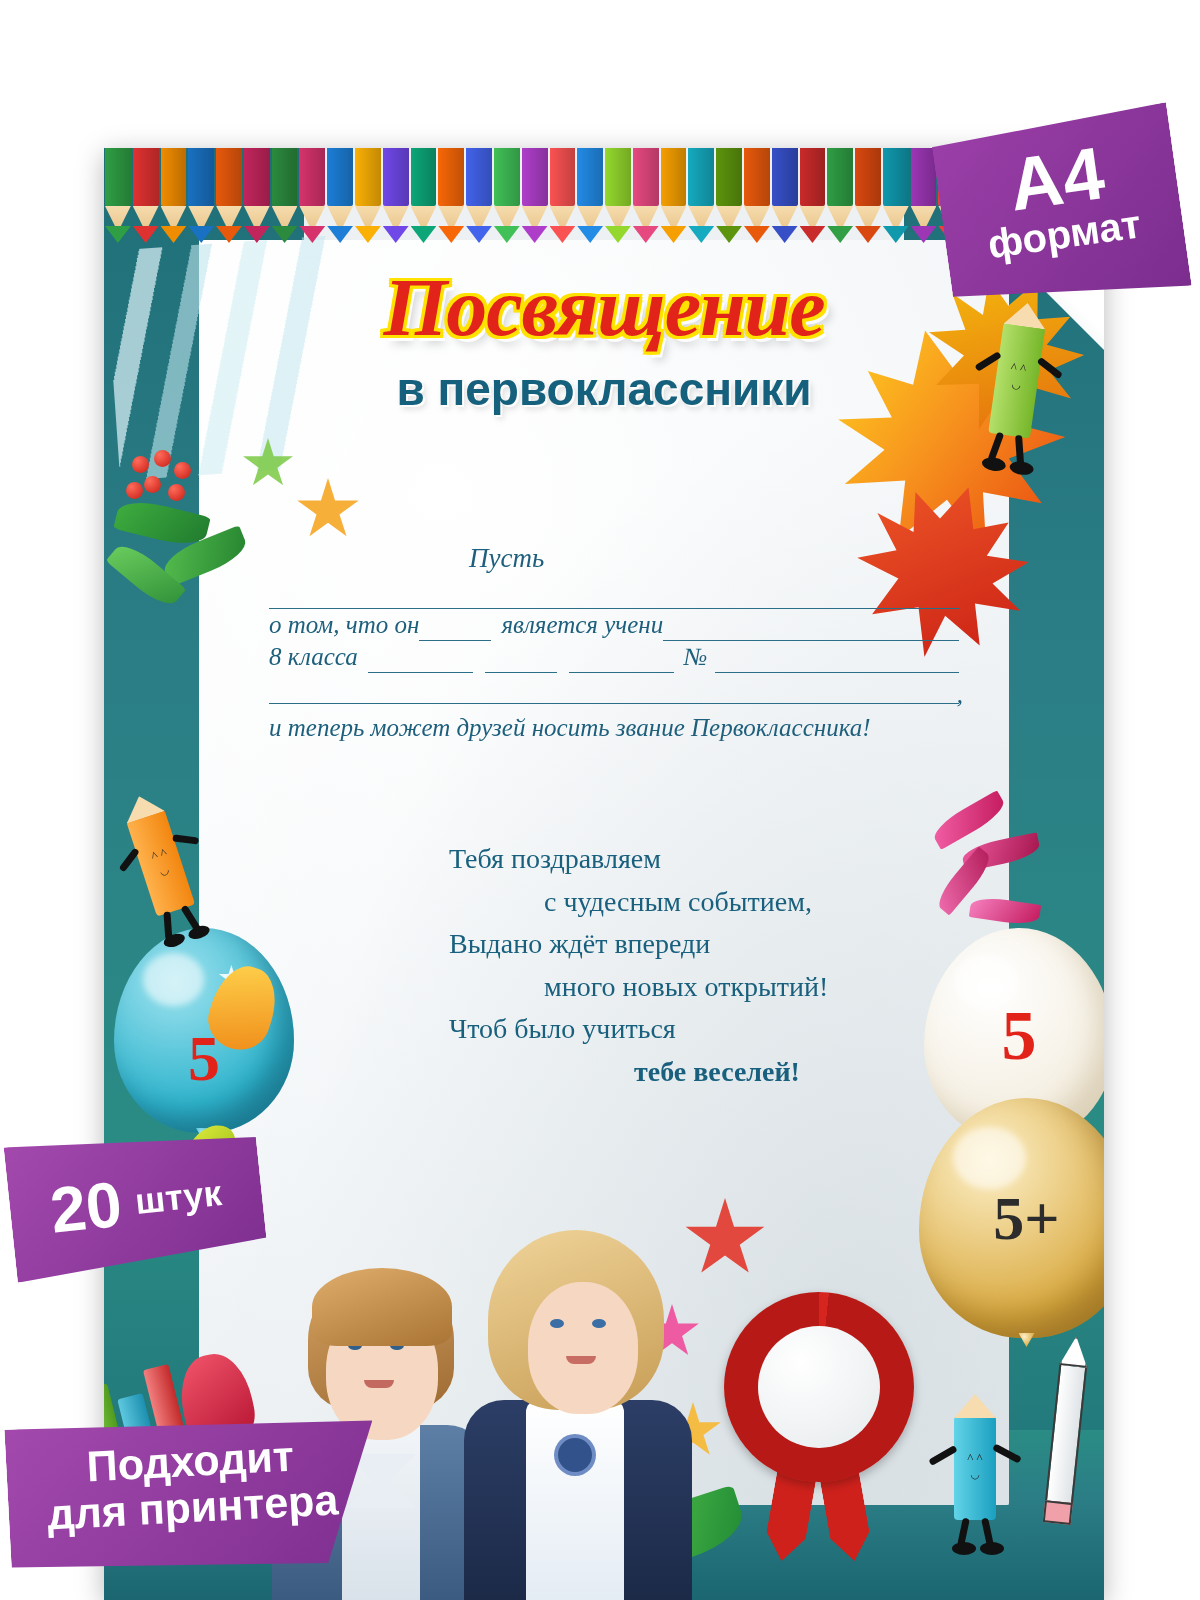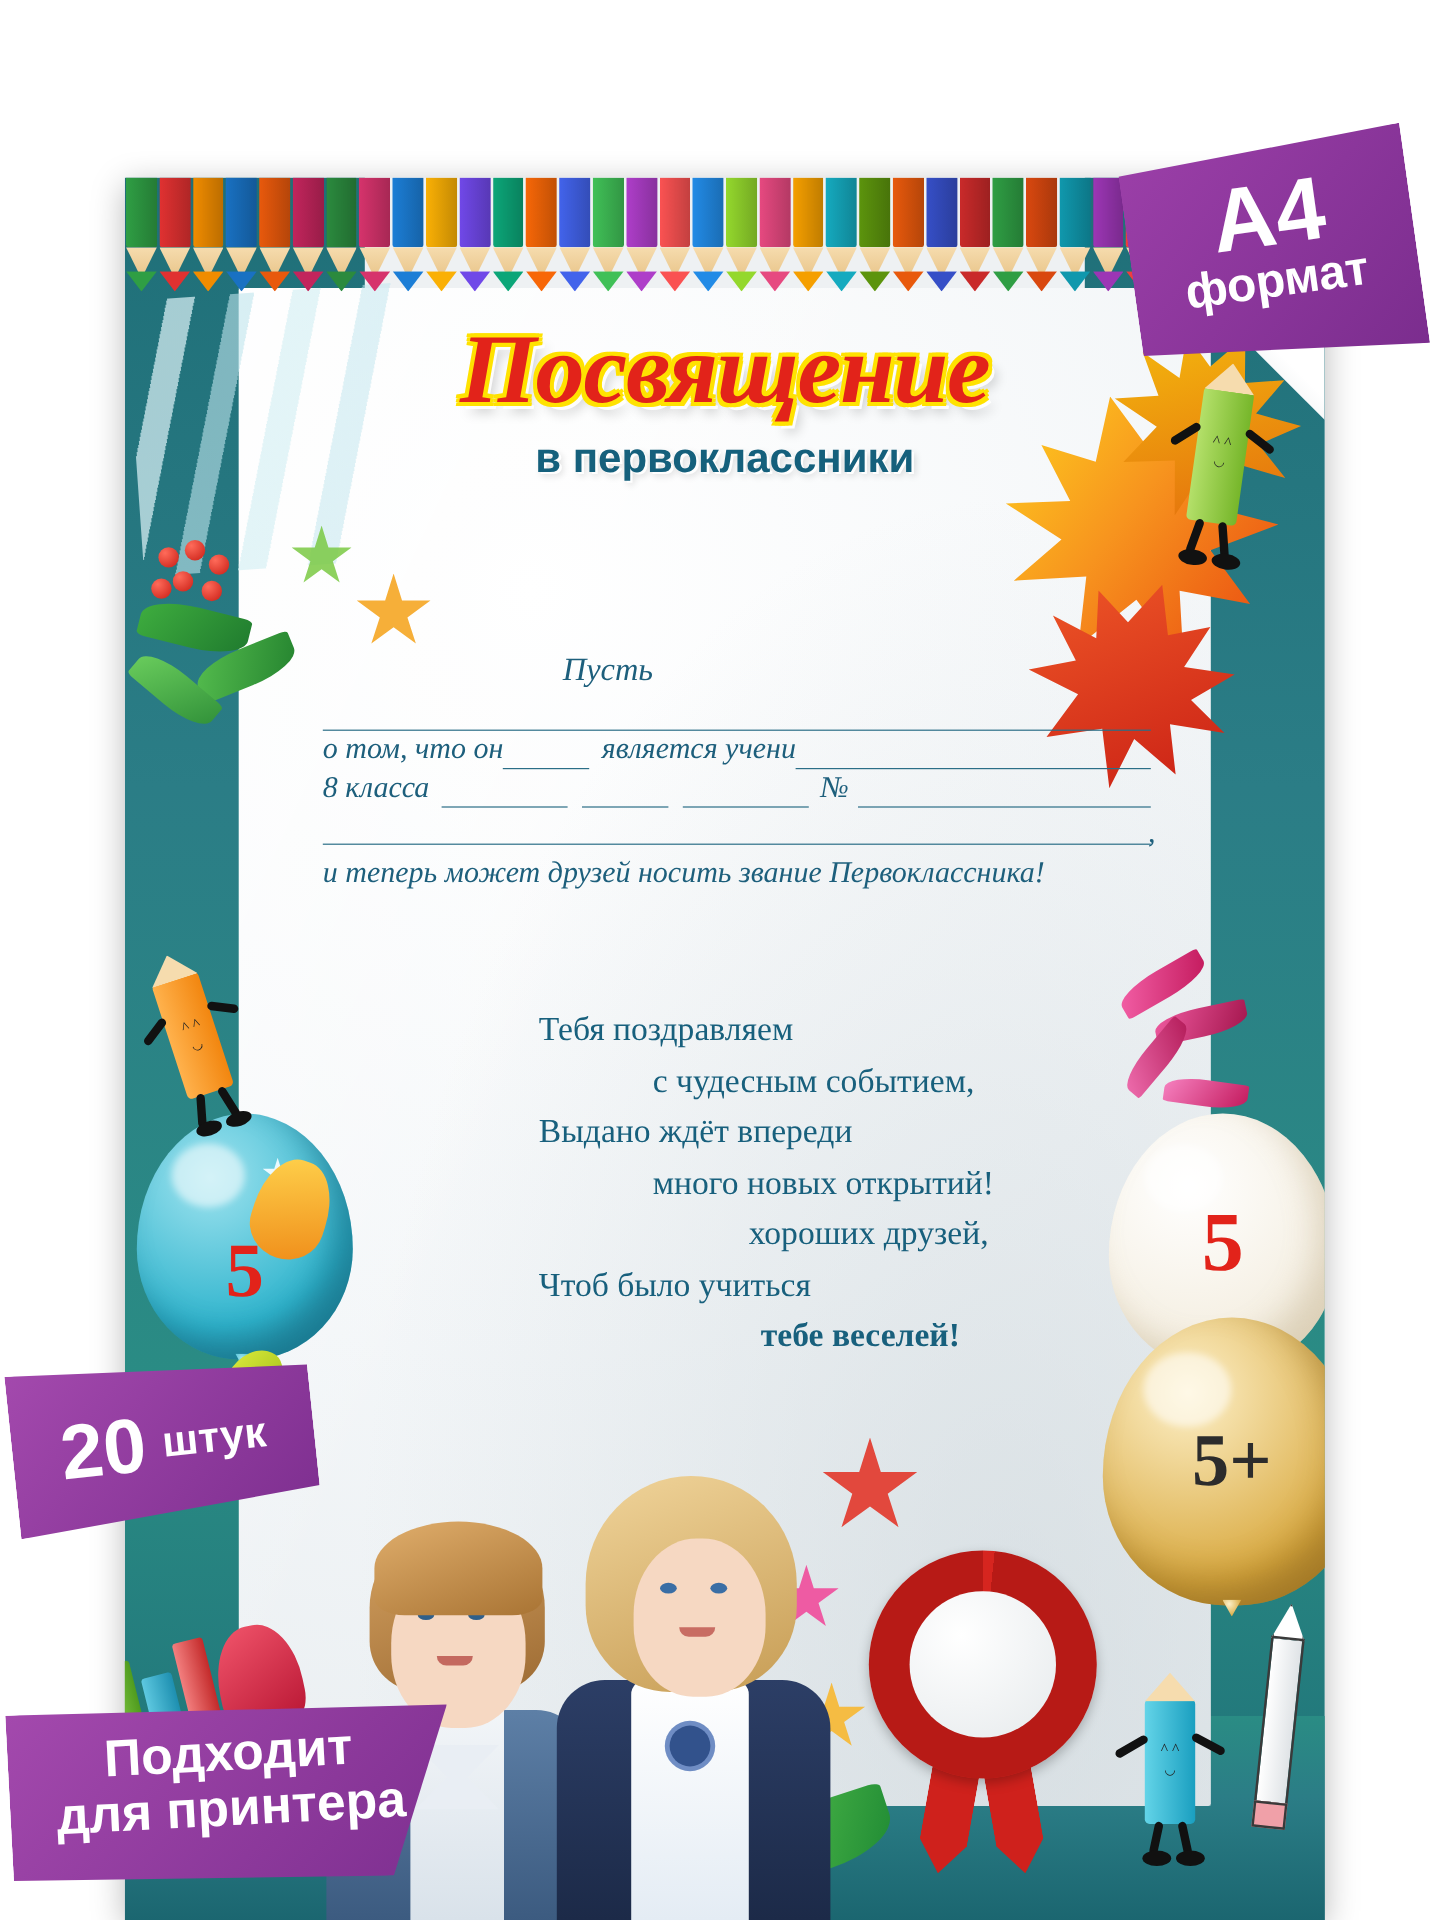--- a/index.html
+++ b/index.html
@@ -74,21 +74,21 @@
     text-shadow:
        3px 0 0 #ffe200, -3px 0 0 #ffe200, 0 3px 0 #ffe200, 0 -3px 0 #ffe200,
        3px 3px 0 #ffe200, -3px 3px 0 #ffe200, 3px -3px 0 #ffe200, -3px -3px 0 #ffe200,
        5px 6px 0 rgba(255,255,255,.9), 7px 9px 10px rgba(0,0,0,.18);
     white-space:nowrap;
   }
   #title-sub{
     margin-top:14px;
     font-family:"Liberation Sans", sans-serif;
     font-weight:bold;
-    font-size:35px;
+    font-size:46px;
     color:#15607c;
     white-space:nowrap;
     text-shadow:2px 2px 0 rgba(255,255,255,.95), 3px 4px 6px rgba(0,0,0,.15);
   }
 
   
   #form{position:absolute;left:165px;top:395px;width:690px;color:#1d5f7c;
         font-family:"Liberation Serif", serif;font-style:italic;font-size:25px;}
   #form .issued{font-size:27px;margin-left:200px;margin-bottom:4px;}
   #form .rule{border-bottom:1.6px solid #2b6e87;height:30px;}
@@ -582,21 +582,20 @@
     </div>
 
     <div class="closing">и теперь может друзей носить звание Первоклассника!</div>
   </div>
 
   <div id="poem">
     <div class="ln">Тебя поздравляем</div>
     <div class="ln ind">с чудесным событием,</div>
     <div class="ln">Выдано ждёт впереди</div>
     <div class="ln ind">много новых открытий!</div>
-    <div class="ln ind" style="padding-left:175px;">хороших друзей,</div>
     <div class="ln">Чтоб было учиться</div>
     <div class="ln ind" style="padding-left:185px;font-weight:bold;">тебе веселей!</div>
   </div>
 
 </div>
 
 <div class="badge" id="badge-a4">
   <div class="l1">А4</div>
   <div class="l2">формат</div>
 </div>

